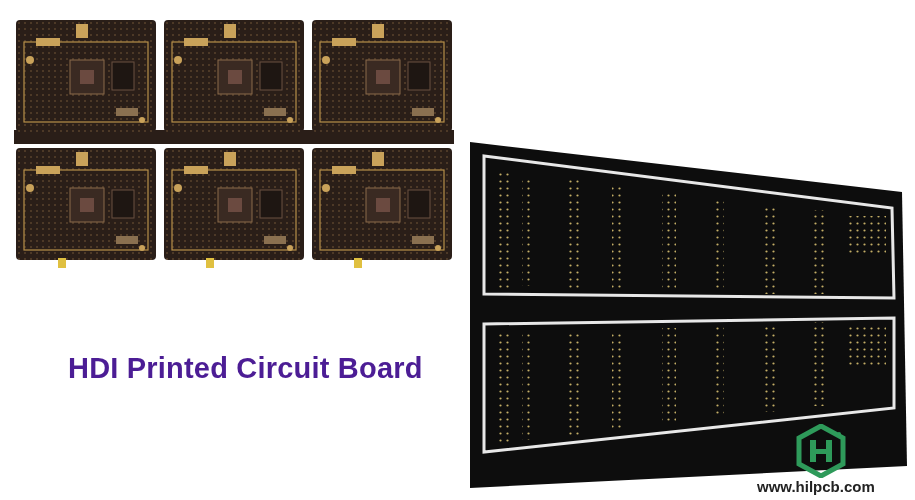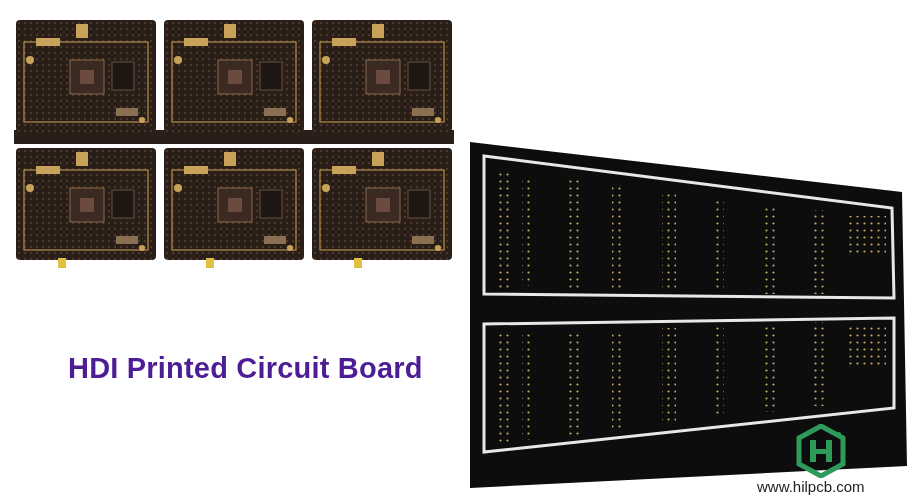--- a/index.html
+++ b/index.html
@@ -3,21 +3,21 @@
 <meta charset="utf-8">
 <style>
   html, body { margin:0; padding:0; }
   body { width:915px; height:500px; background:#ffffff; position:relative; overflow:hidden;
          font-family:"Liberation Sans", sans-serif; }
   .hdi-panel { position:absolute; left:14px; top:20px; width:440px; height:252px; }
   .caption { position:absolute; left:68px; top:352px; font-size:29px; font-weight:bold; color:#4c1d95;
              letter-spacing:0.2px; white-space:nowrap; }
   .black-panel { position:absolute; left:462px; top:136px; width:450px; height:364px; }
   .logo { position:absolute; left:795px; top:424px; width:52px; height:54px; }
-  .site { position:absolute; left:757px; top:478px; font-size:15px; color:#222; white-space:nowrap; }
+  .site { position:absolute; left:757px; top:478px; font-size:15px; color:#222; white-space:nowrap;font-weight:bold; }
 </style>
 </head>
 <body>
 
 <svg class="hdi-panel" viewBox="0 0 440 252">
   <defs>
     <pattern id="traces" width="6" height="6" patternUnits="userSpaceOnUse">
       <rect width="6" height="6" fill="#2a1e18"></rect>
       <circle cx="3" cy="3" r="0.8" fill="#7a5a3a"></circle>
     </pattern>

